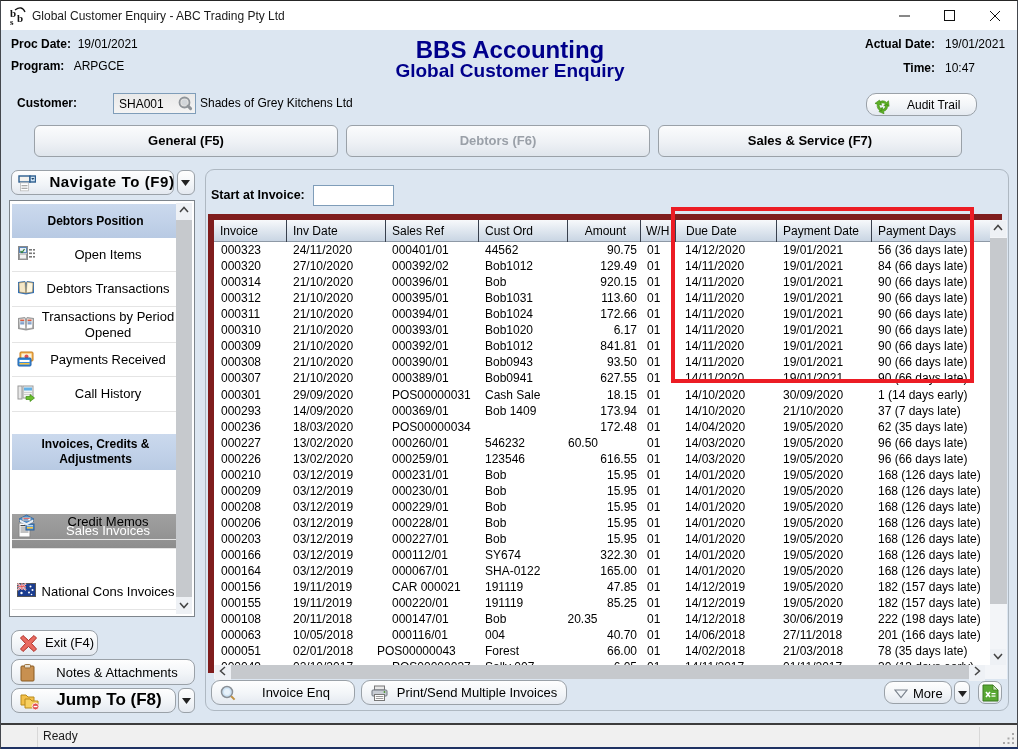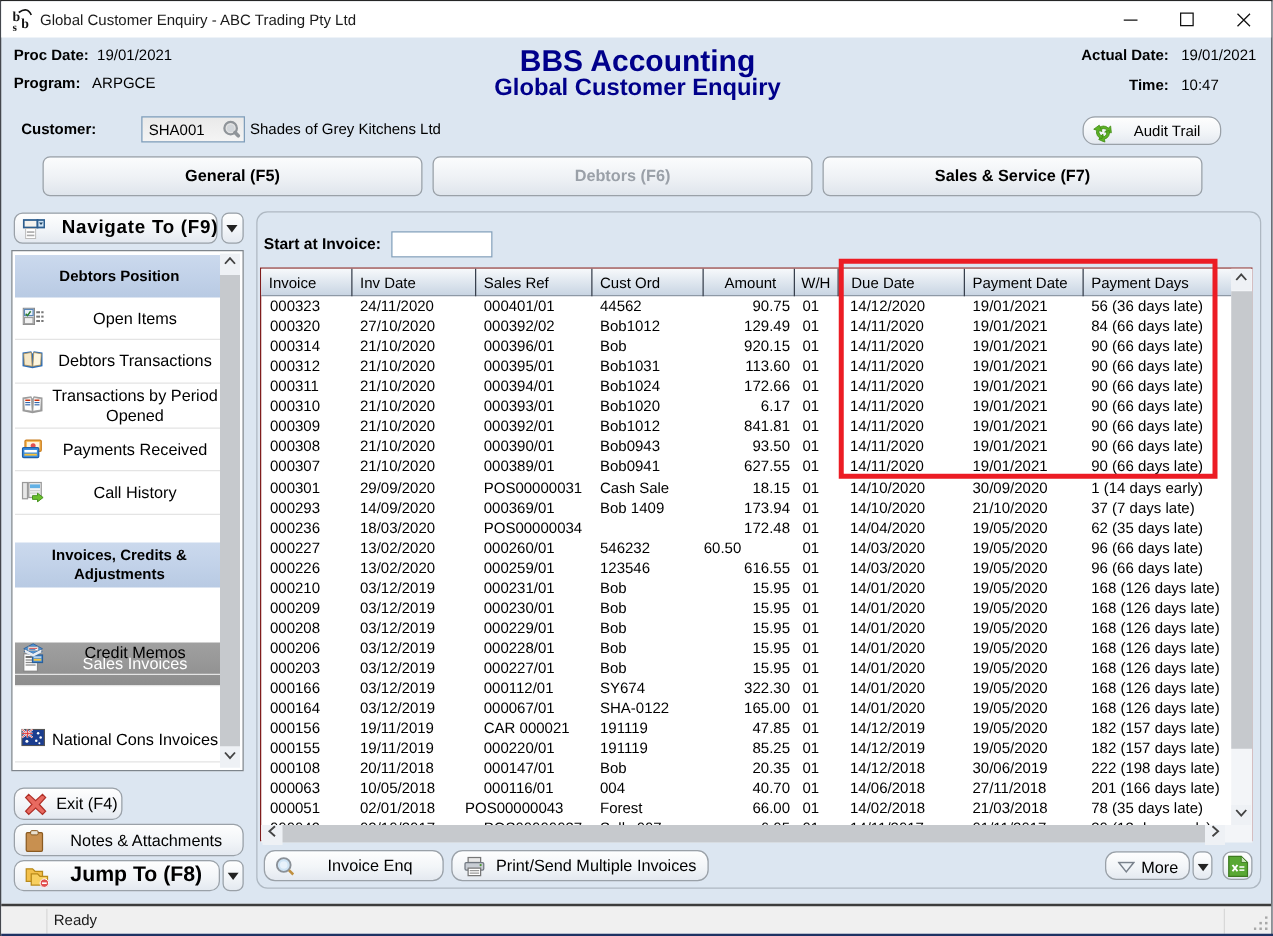--- a/index.html
+++ b/index.html
@@ -29,21 +29,21 @@
   display:flex; align-items:center; justify-content:center; border-bottom:1px solid #e4e4e4; line-height:16px; padding-left:25px; }
 .nsel { background:linear-gradient(180deg,#a0a0a0 0%,#979797 50%,#8d8d8d 100%); color:#fff;margin-top:44px; }
 .nic { position:absolute; left:4px; top:50%; transform:translateY(-50%); width:20px; height:18px; }
 #navsb { position:absolute; right:2px; top:2px; width:16px; height:411px; background:#eef1f5; }
 .sbthumb { position:absolute; background:#c6c9cd; }
 .sbarrow { position:absolute; width:16px; height:16px; color:#505050; font-size:10px; text-align:center; line-height:16px; background:#eef1f5;}
 
 #mainpanel { position:absolute; left:204px; top:168px; width:804px; height:542px;
   border:1.5px solid #aeb8c2; border-radius:9px; background:#dce6f1; }
 
-#tbl { position:absolute; left:207px; top:213px; width:794px; height:459px; background:#fff; border:1px solid #7f1d1d; }
+#tbl { position:absolute; left:207px; top:213px; width:794px; height:459px; background:#fff; border:6px solid #7f1d1d; }
 #thead { position:absolute; left:0; top:0; width:792px; height:22px;
   background:linear-gradient(180deg,#f7f9fb 0%,#dde5ee 55%,#c9d5e3 100%); border-bottom:1px solid #8e99a6; }
 .th { position:absolute; top:0; height:22px; line-height:22px; font-size:12px; border-left:1px solid #38404d; padding-left:6px; }
 .tr { position:absolute; left:0; width:776px; height:16px; line-height:16px; font-size:12px; white-space:nowrap; }
 .c { position:absolute; top:0; overflow:hidden; }
 
 .sb-track { position:absolute; background:#f3f5f8; }
 
 #redbox { position:absolute; left:670px; top:206px; width:303px; height:176px; border:4.5px solid #ec1c24; z-index:30; }
 
@@ -541,21 +541,21 @@
             <span class="c" style="left:433px;width:29px">01</span>
             <span class="c" style="left:471px;width:95px">14/12/2019</span>
             <span class="c" style="left:569px;width:89px">19/05/2020</span>
             <span class="c" style="left:664px;width:113px">182 (157 days late)</span>
           </div>
 <div class="tr" style="top:391.2px">
             <span class="c" style="left:7px;width:66px">000108</span>
             <span class="c" style="left:79px;width:93px">20/11/2018</span>
             <span class="c" style="left:178px;width:87px">000147/01</span>
             <span class="c" style="left:271px;width:83px">Bob</span>
-            <span class="c" style="left:354px;width:69px;text-align:right">20.35</span>
+            <span class="c" style="left:334px;width:69px;text-align:center">20.35</span>
             <span class="c" style="left:433px;width:29px">01</span>
             <span class="c" style="left:471px;width:95px">14/12/2018</span>
             <span class="c" style="left:569px;width:89px">30/06/2019</span>
             <span class="c" style="left:664px;width:113px">222 (198 days late)</span>
           </div>
 <div class="tr" style="top:407.2px">
             <span class="c" style="left:7px;width:66px">000063</span>
             <span class="c" style="left:79px;width:93px">10/05/2018</span>
             <span class="c" style="left:178px;width:87px">000116/01</span>
             <span class="c" style="left:271px;width:83px">004</span>

